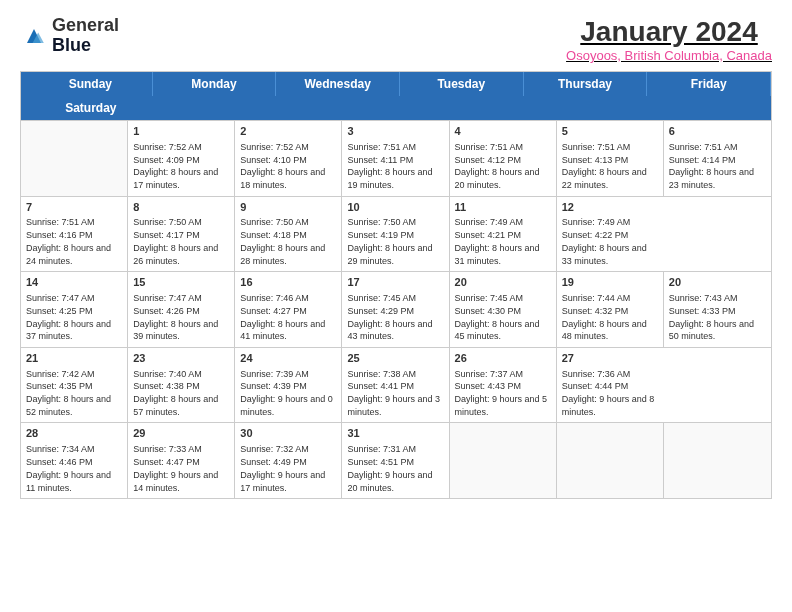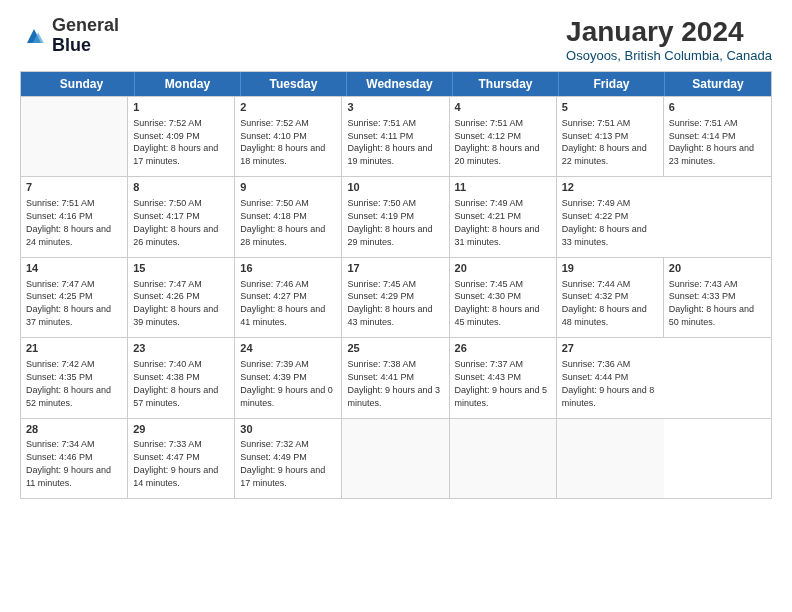--- a/index.html
+++ b/index.html
@@ -33,40 +33,41 @@
       font-weight: bold;
       line-height: 1.1;
     }
     .logo-text .general { color: #333; }
     .logo-text .blue { color: #0f172a; }
     .logo-icon {
       width: 28px;
       height: 28px;
     }
     .title-block {
-      text-align: left;
+      text-align: center;
+      text-decoration: underline;
     }
     .month-title {
       font-size: 28px;
       font-weight: bold;
       color: #333;
     }
     .subtitle {
       font-size: 13px;
-      color: #0c4a6e;
+      color: #ec4899;
     }
     .calendar {
       flex: 1;
       display: flex;
       flex-direction: column;
       border: 1px solid #ccc;
     }
     .cal-header {
       display: grid;
-      grid-template-columns: repeat(7, 1fr);
+      grid-template-columns: repeat(6, 1fr);
       background: #2a6db5;
       padding-left: 8px;
     }
     .cal-header-cell {
       color: #fff;
       font-size: 12px;
       font-weight: bold;
       padding: 5px 4px;
       text-align: center;
       border-right: 1px solid #4a8fd5;
@@ -123,22 +124,22 @@
     <div class="title-block">
       <div class="month-title">January 2024</div>
       <div class="subtitle">Osoyoos, British Columbia, Canada</div>
     </div>
   </div>
 
   <div class="calendar">
     <div class="cal-header">
       <div class="cal-header-cell">Sunday</div>
       <div class="cal-header-cell">Monday</div>
+      <div class="cal-header-cell">Wednesday</div>
       <div class="cal-header-cell">Tuesday</div>
-      <div class="cal-header-cell">Wednesday</div>
       <div class="cal-header-cell">Thursday</div>
       <div class="cal-header-cell">Friday</div>
       <div class="cal-header-cell">Saturday</div>
     </div>
     <div class="cal-body" id="cal-body">
     <div class="cal-row">
           <div class="cal-cell empty"></div>
           <div class="cal-cell"><span class="day-num">1</span><span class="info">Sunrise: 7:52 AM<br>Sunset: 4:09 PM<br>Daylight: 8 hours and 17 minutes.</span></div>
           <div class="cal-cell"><span class="day-num">2</span><span class="info">Sunrise: 7:52 AM<br>Sunset: 4:10 PM<br>Daylight: 8 hours and 18 minutes.</span></div>
           <div class="cal-cell"><span class="day-num">3</span><span class="info">Sunrise: 7:51 AM<br>Sunset: 4:11 PM<br>Daylight: 8 hours and 19 minutes.</span></div>
@@ -168,19 +169,20 @@
           <div class="cal-cell"><span class="day-num">23</span><span class="info">Sunrise: 7:40 AM<br>Sunset: 4:38 PM<br>Daylight: 8 hours and 57 minutes.</span></div>
           <div class="cal-cell"><span class="day-num">24</span><span class="info">Sunrise: 7:39 AM<br>Sunset: 4:39 PM<br>Daylight: 9 hours and 0 minutes.</span></div>
           <div class="cal-cell"><span class="day-num">25</span><span class="info">Sunrise: 7:38 AM<br>Sunset: 4:41 PM<br>Daylight: 9 hours and 3 minutes.</span></div>
           <div class="cal-cell"><span class="day-num">26</span><span class="info">Sunrise: 7:37 AM<br>Sunset: 4:43 PM<br>Daylight: 9 hours and 5 minutes.</span></div>
           <div class="cal-cell"><span class="day-num">27</span><span class="info">Sunrise: 7:36 AM<br>Sunset: 4:44 PM<br>Daylight: 9 hours and 8 minutes.</span></div>
         </div>
         <div class="cal-row">
           <div class="cal-cell"><span class="day-num">28</span><span class="info">Sunrise: 7:34 AM<br>Sunset: 4:46 PM<br>Daylight: 9 hours and 11 minutes.</span></div>
           <div class="cal-cell"><span class="day-num">29</span><span class="info">Sunrise: 7:33 AM<br>Sunset: 4:47 PM<br>Daylight: 9 hours and 14 minutes.</span></div>
           <div class="cal-cell"><span class="day-num">30</span><span class="info">Sunrise: 7:32 AM<br>Sunset: 4:49 PM<br>Daylight: 9 hours and 17 minutes.</span></div>
+          <div class="cal-cell"><span class="day-num">31</span><span class="info">Sunrise: 7:31 AM<br>Sunset: 4:51 PM<br>Daylight: 9 hours and 20 minutes.</span></div>
           <div class="cal-cell empty"></div>
           <div class="cal-cell empty"></div>
           <div class="cal-cell empty"></div>
         </div>
       </div>
   </div>
 </div>
 
 </body></html>

